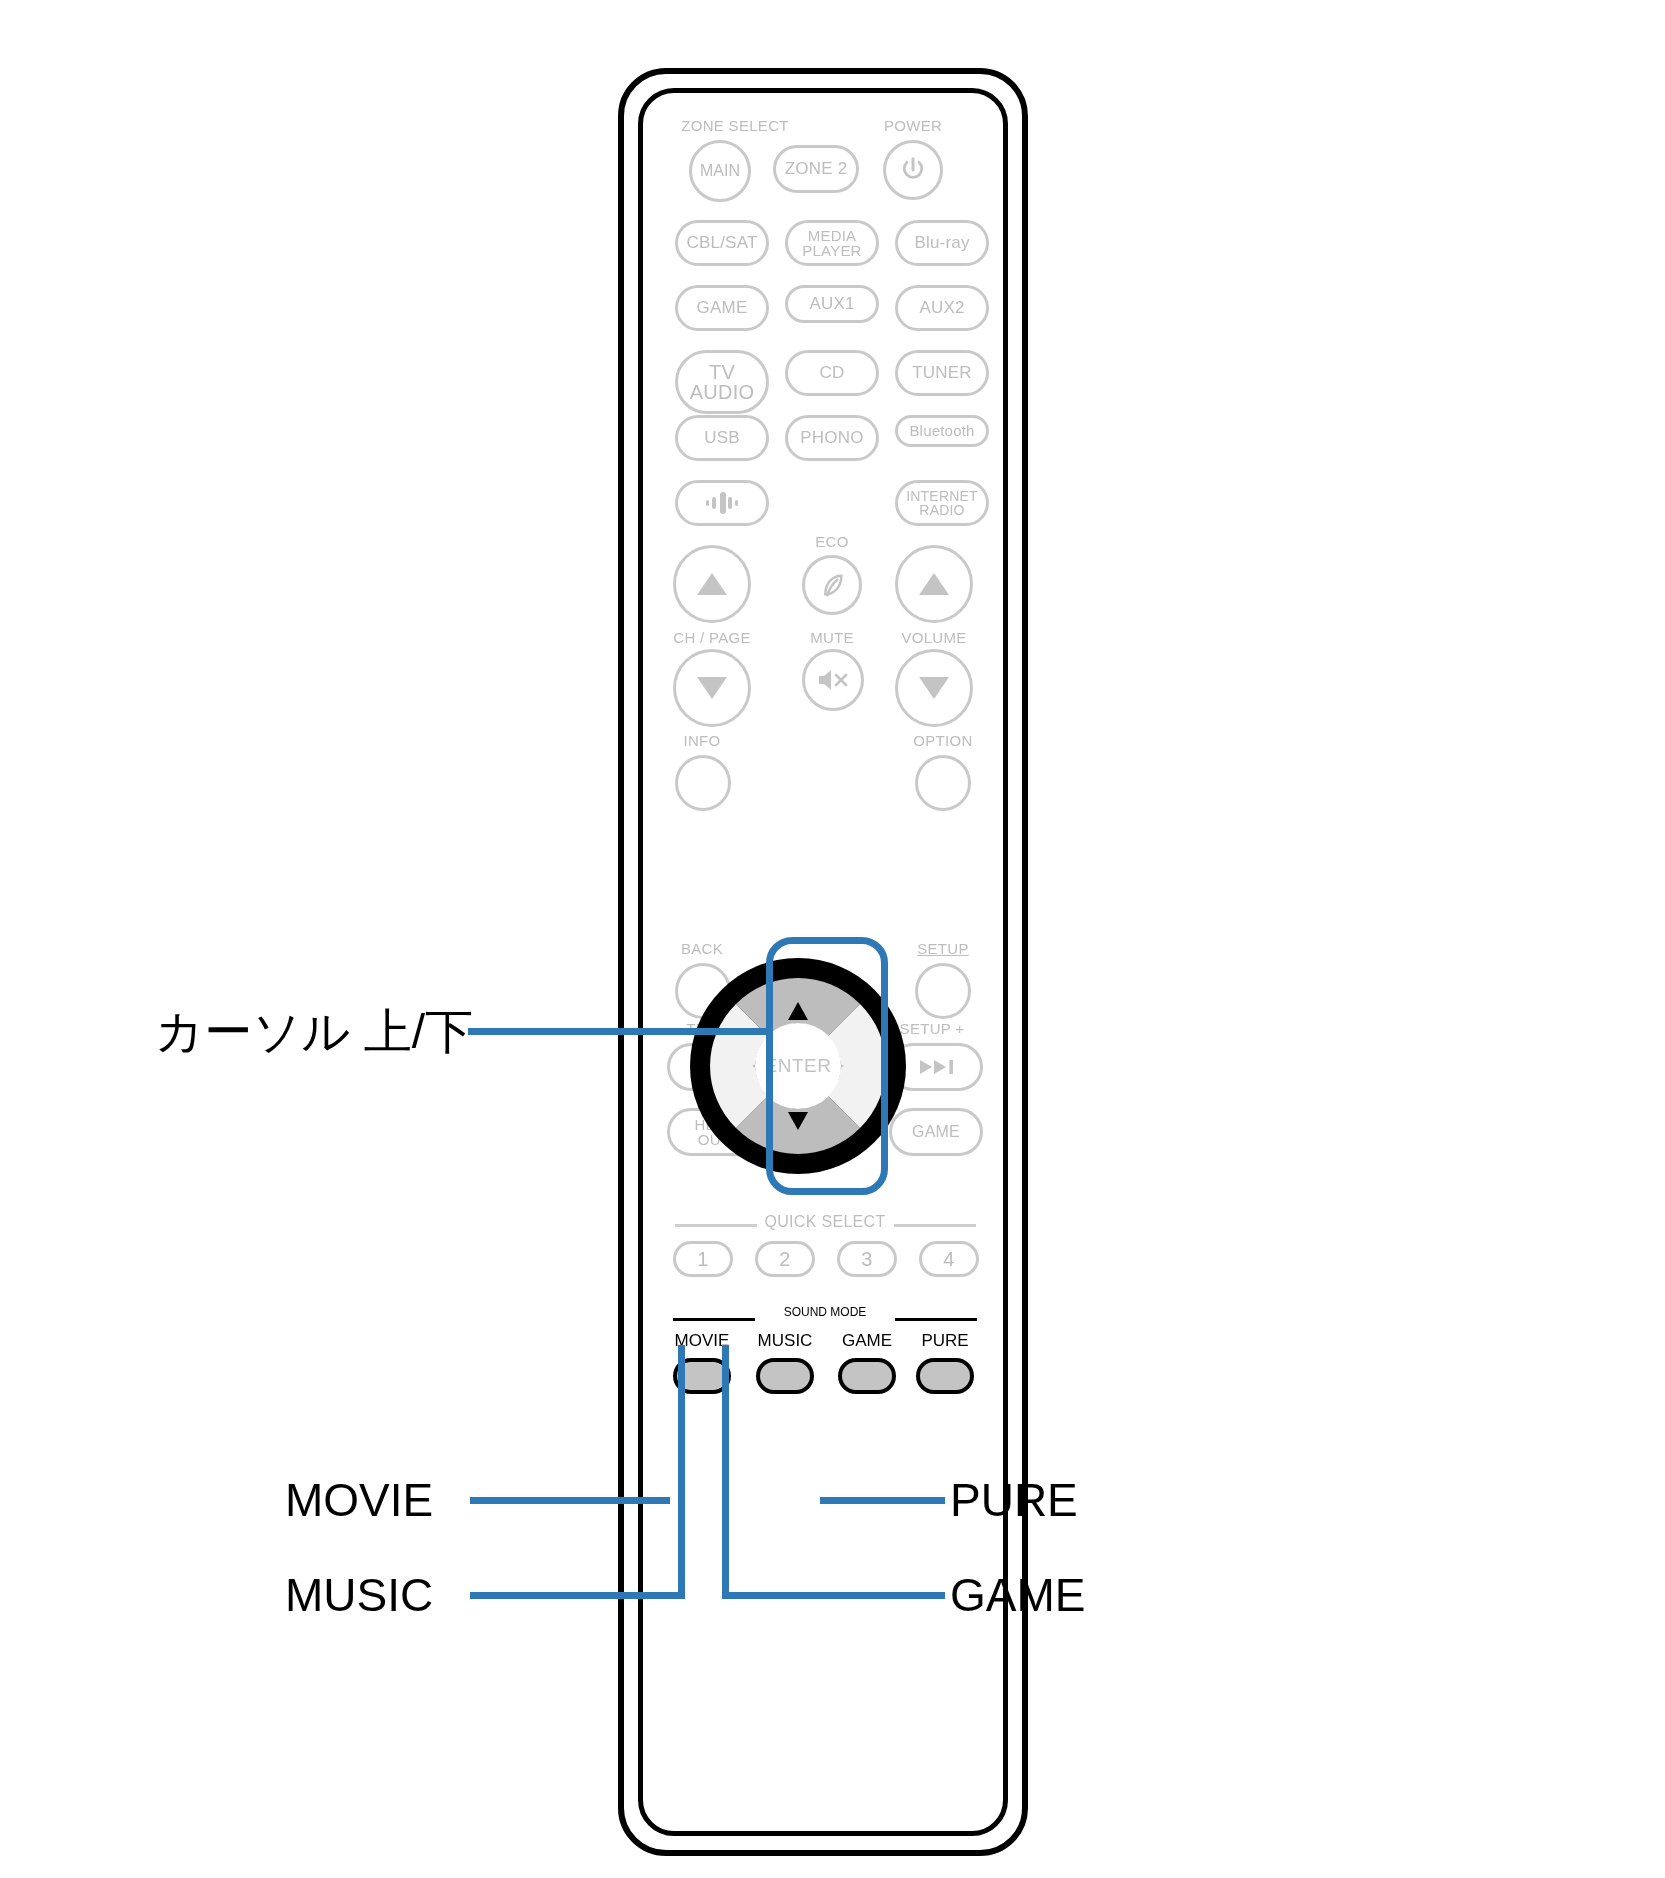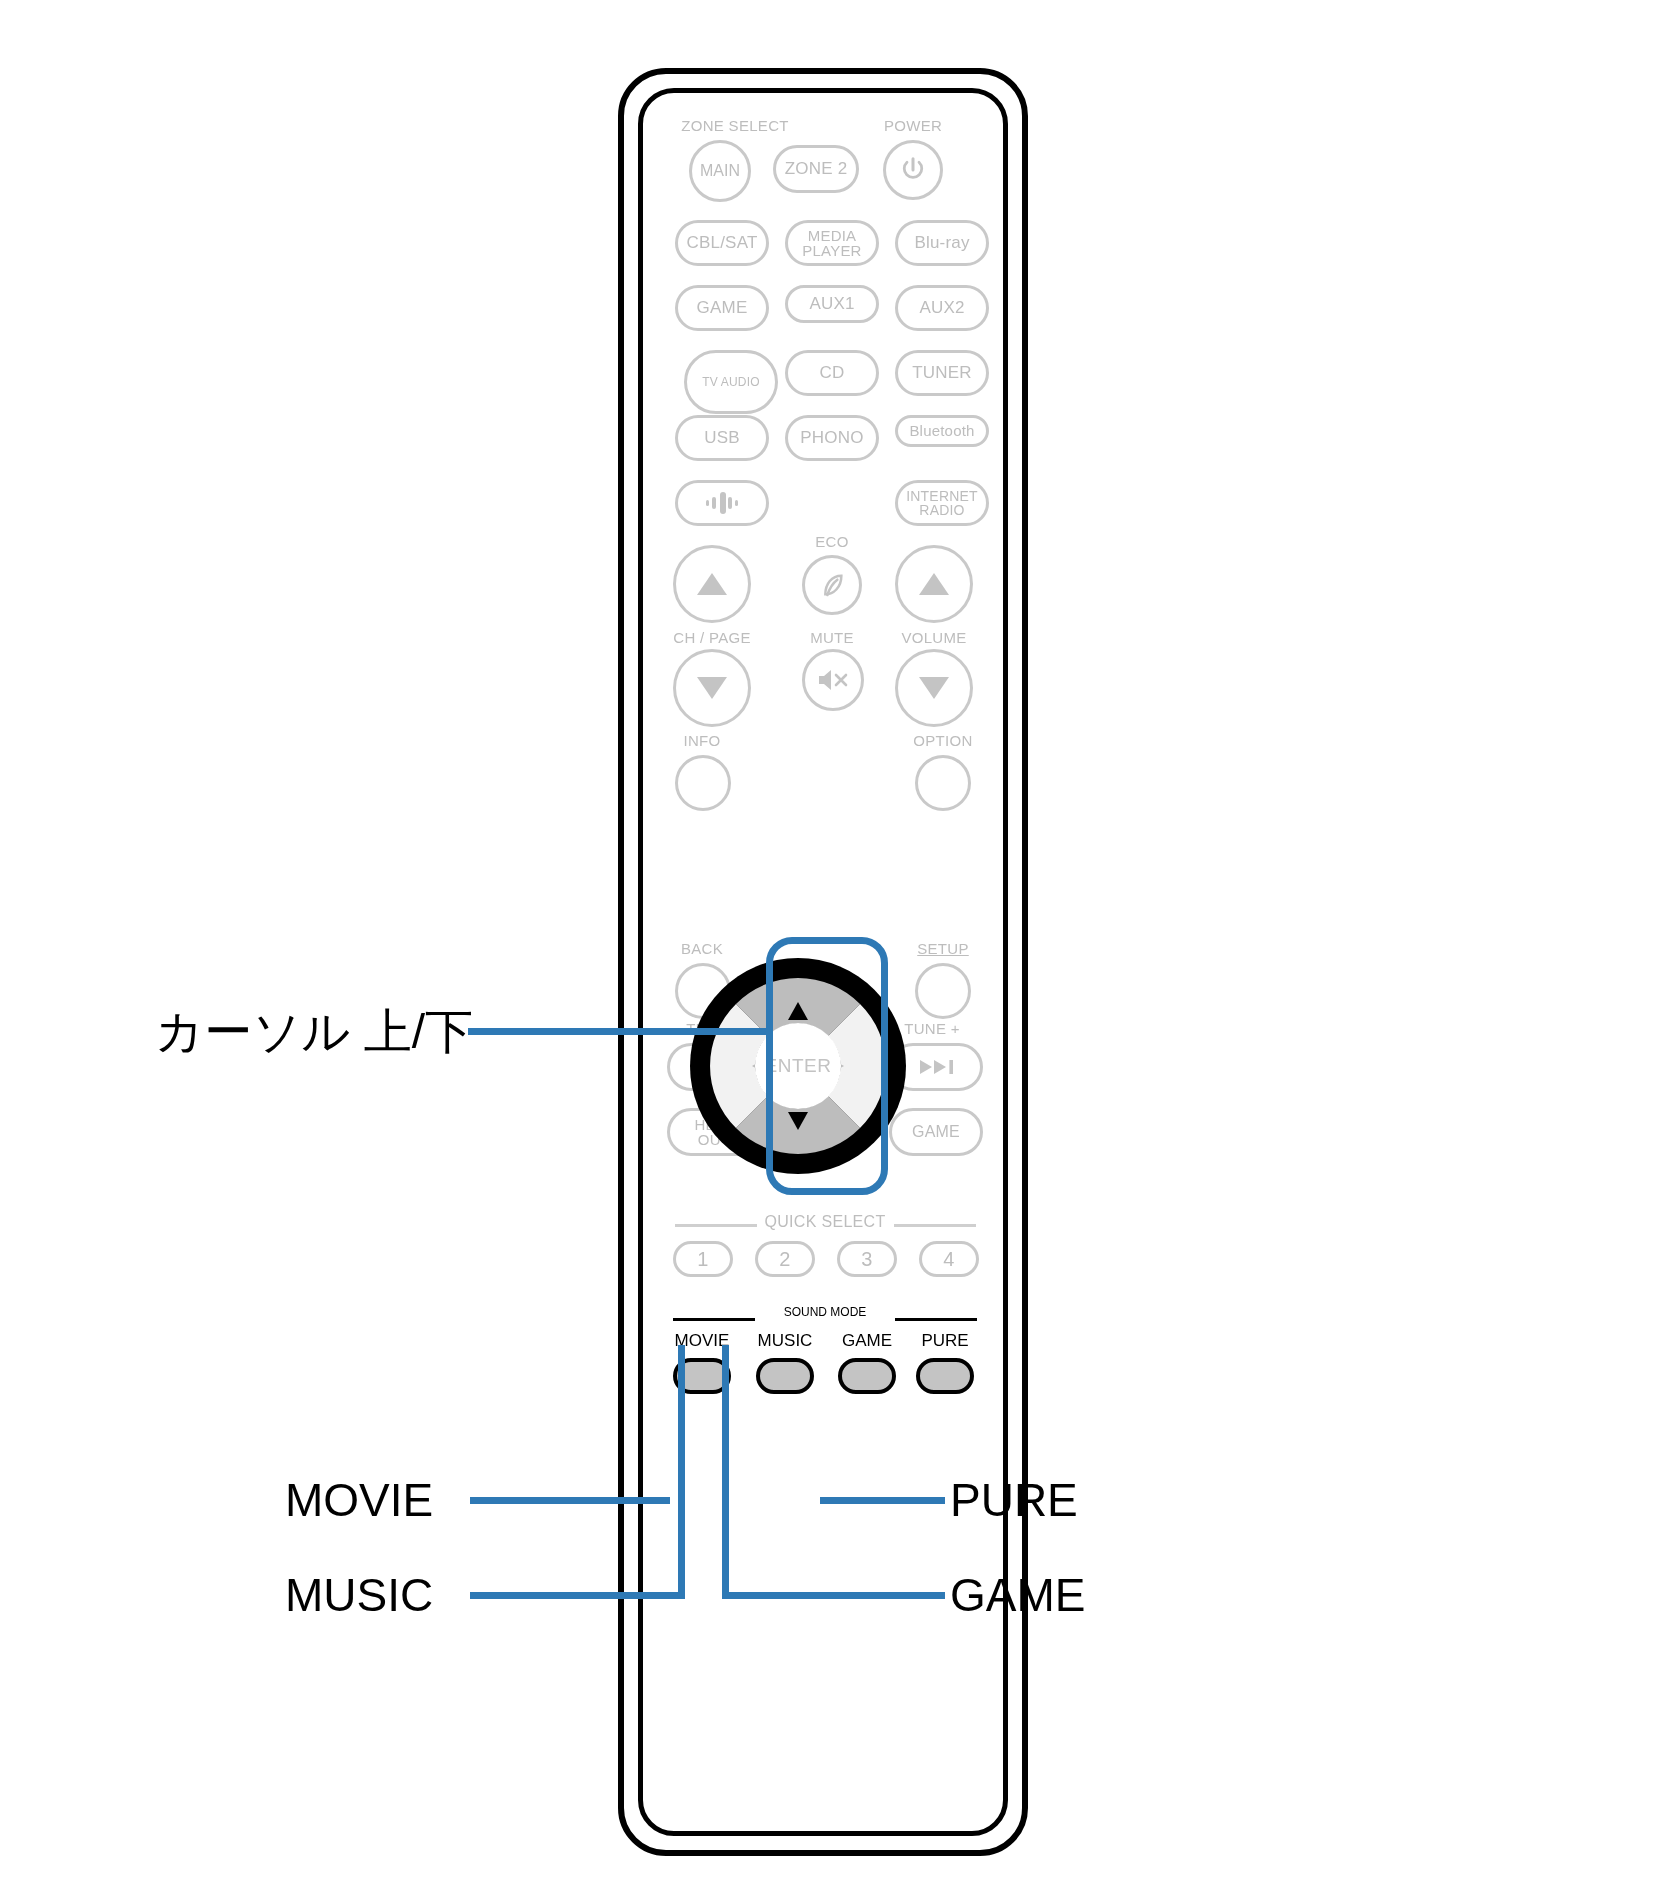--- a/index.html
+++ b/index.html
@@ -95,21 +95,21 @@
   <div class="pill two-line" style="left:140px;top:125px;width:94px;height:46px;font-size:15px;flex-direction:column;">
     <span>MEDIA</span>
     <span>PLAYER</span>
   </div>
   <div class="pill" style="left:250px;top:125px;width:94px;height:46px;font-size:17px;">Blu-ray</div>
 
   <div class="pill" style="left:30px;top:190px;width:94px;height:46px;font-size:17px;">GAME</div>
   <div class="pill" style="left:140px;top:190px;width:94px;height:38px;font-size:17px;">AUX1</div>
   <div class="pill" style="left:250px;top:190px;width:94px;height:46px;font-size:17px;">AUX2</div>
 
-  <div class="pill" style="left:39px;top:255px;width:94px;height:64px;font-size:12px;">TV AUDIO</div>
+  <div class="pill" style="left:30px;top:255px;width:94px;height:64px;font-size:20px;">TV AUDIO</div>
   <div class="pill" style="left:140px;top:255px;width:94px;height:46px;font-size:17px;">CD</div>
   <div class="pill" style="left:250px;top:255px;width:94px;height:46px;font-size:17px;">TUNER</div>
 
   <div class="pill" style="left:30px;top:320px;width:94px;height:46px;font-size:17px;">USB</div>
   <div class="pill" style="left:140px;top:320px;width:94px;height:46px;font-size:17px;">PHONO</div>
   <div class="pill" style="left:250px;top:320px;width:94px;height:32px;font-size:15px;">Bluetooth</div>
 
   <div class="pill" style="left:30px;top:385px;width:94px;height:46px;">
     <svg width="46" height="28" viewBox="0 0 46 28">
       <rect x="21" y="3" width="6" height="22" rx="3" fill="#c4c4c4"></rect>
@@ -160,21 +160,21 @@
   <div class="circ" style="left:30px;top:660px;width:56px;height:56px;"></div>
   <div class="cap center" style="left:298px;top:637px;">OPTION</div>
   <div class="circ" style="left:270px;top:660px;width:56px;height:56px;"></div>
 
   <div class="cap center" style="left:57px;top:845px;">BACK</div>
   <div class="circ" style="left:30px;top:868px;width:56px;height:56px;"></div>
   <div class="cap center" style="left:298px;top:845px;text-decoration:underline;">SETUP</div>
   <div class="circ" style="left:270px;top:868px;width:56px;height:56px;"></div>
 
   <div class="cap center" style="left:69px;top:925px;">TUNE −</div>
-  <div class="cap center" style="left:287px;top:925px;">TUNE +</div>
+  <div class="cap center" style="left:287px;top:925px;">SETUP +</div>
 
   <div class="pill" style="left:22px;top:948px;width:94px;height:48px;">
     <svg width="44" height="22" viewBox="0 0 44 22">
       <rect x="5" y="4" width="3.6" height="14" fill="#c4c4c4"></rect>
       <path d="M24 4 V18 L12 11 Z" fill="#c4c4c4"></path>
       <path d="M38 4 V18 L26 11 Z" fill="#c4c4c4"></path>
     </svg>
   </div>
   <div class="pill" style="left:133px;top:948px;width:94px;height:48px;">
     <svg width="52" height="22" viewBox="0 0 52 22">

